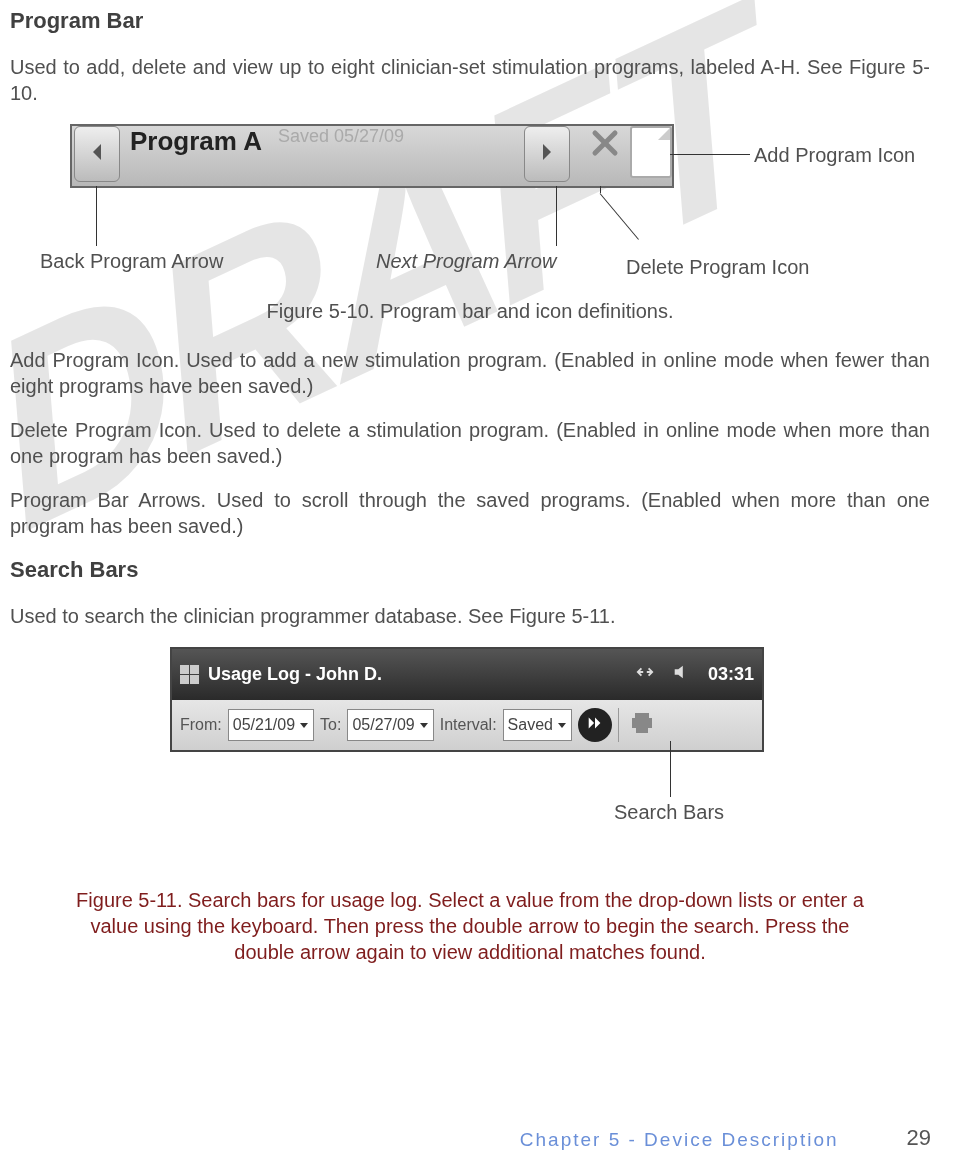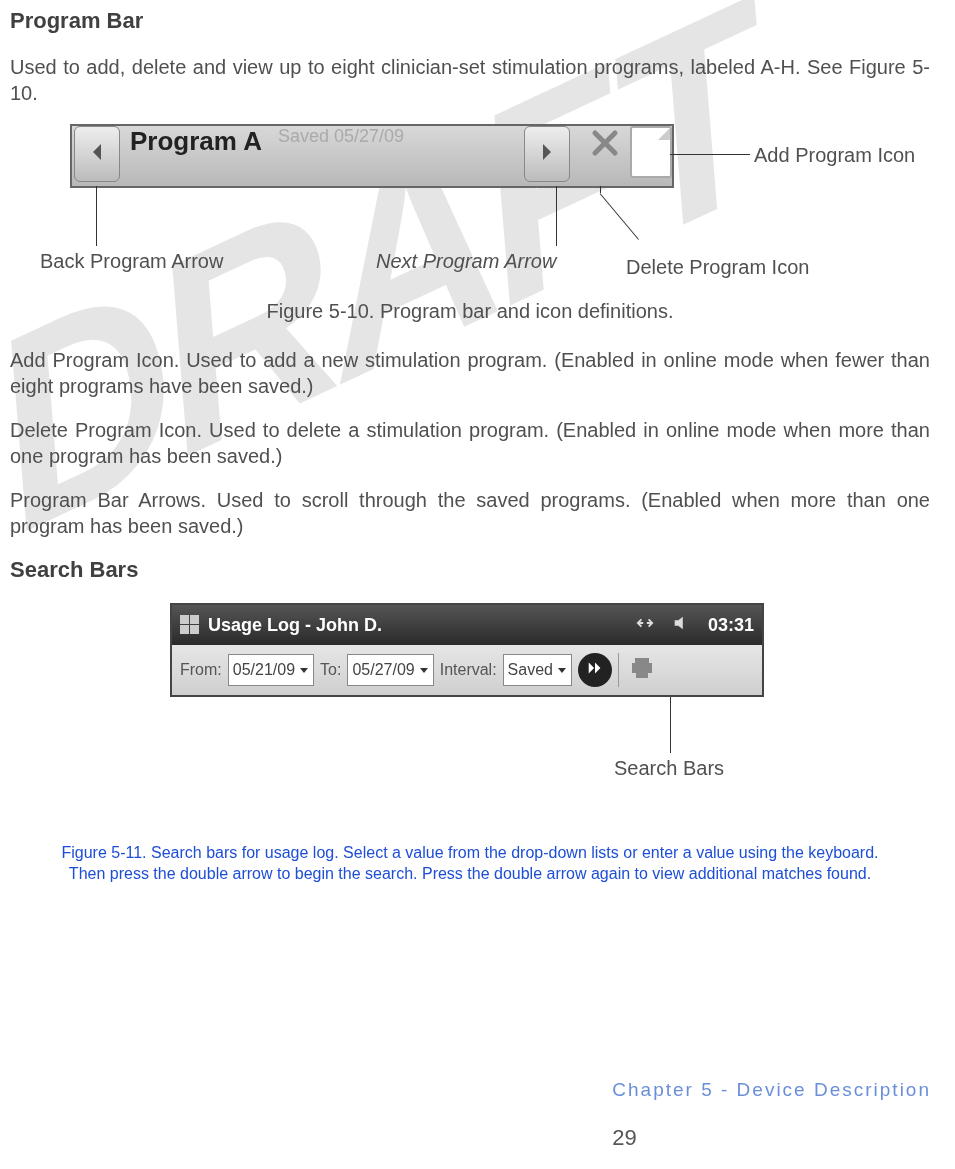--- a/index.html
+++ b/index.html
@@ -116,21 +116,21 @@
   .fig2wrap{
     margin: 6px 0 10px 160px;
     position: relative;
     height: 230px;
   }
   .usagebar{
     width: 590px;
     border: 2px solid #444;
   }
   .titlebar{
-    height: 40px;
+    height: 51px;
     background: linear-gradient(#555,#2a2a2a);
     display:flex; align-items:center;
     padding: 0 8px;
     color:#fff;
     font-size: 18px;
     font-weight:bold;
     gap:8px;
   }
   .win-icon{
     width:20px;height:20px;
@@ -166,35 +166,34 @@
     border-radius:50%;
     display:flex; align-items:center; justify-content:center;
   }
   .searchbtn svg{ width:18px;height:18px; fill:#fff;}
   .printbtn{
     width:34px;height:34px;
     display:flex; align-items:center; justify-content:center;
   }
   .printbtn svg{width:26px;height:26px; fill:#888;}
   .caption2{
-    font-size:16px;
-    color:#1d4ed8;
+    font-size:20px;
+    color:#7f1d1d;
     text-align:center;
     margin: 0 auto 6px auto;
     width: 820px;
     line-height:1.3;
   }
   .footer{
     position:absolute;
     bottom: 18px;
     right: 24px;
     display:flex;
-    align-items:flex-start;
-    gap: 24px;
-    flex-direction: column;
+    align-items:flex-end;
+    gap: 68px;
   }
   .chapter{
     color:#6a8fd8;
     font-size:19px;
     letter-spacing: 2px;
   }
   .pagenum{
     font-size:22px;
     color:#555;
   }
@@ -246,20 +245,21 @@
     <div class="callout-text" style="left:556px; top:132px;">Delete Program Icon</div>
   </div>
 
   <div class="caption">Figure 5-10. Program bar and icon definitions.</div>
 
   <p>Add Program Icon. Used to add a new stimulation program. (Enabled in online mode when fewer than eight programs have been saved.)</p>
   <p>Delete Program Icon. Used to delete a stimulation program. (Enabled in online mode when more than one program has been saved.)</p>
   <p>Program Bar Arrows. Used to scroll through the saved programs. (Enabled when more than one program has been saved.)</p>
 
   <h2 class="section-head">Search Bars</h2>
+  <p>Used to search the clinician programmer database. See Figure 5-11.</p>
 
   <div class="fig2wrap">
     <div class="usagebar">
       <div class="titlebar">
         <span class="win-icon">
             <span></span>
             <span></span>
             <span></span>
             <span></span>
           </span>

